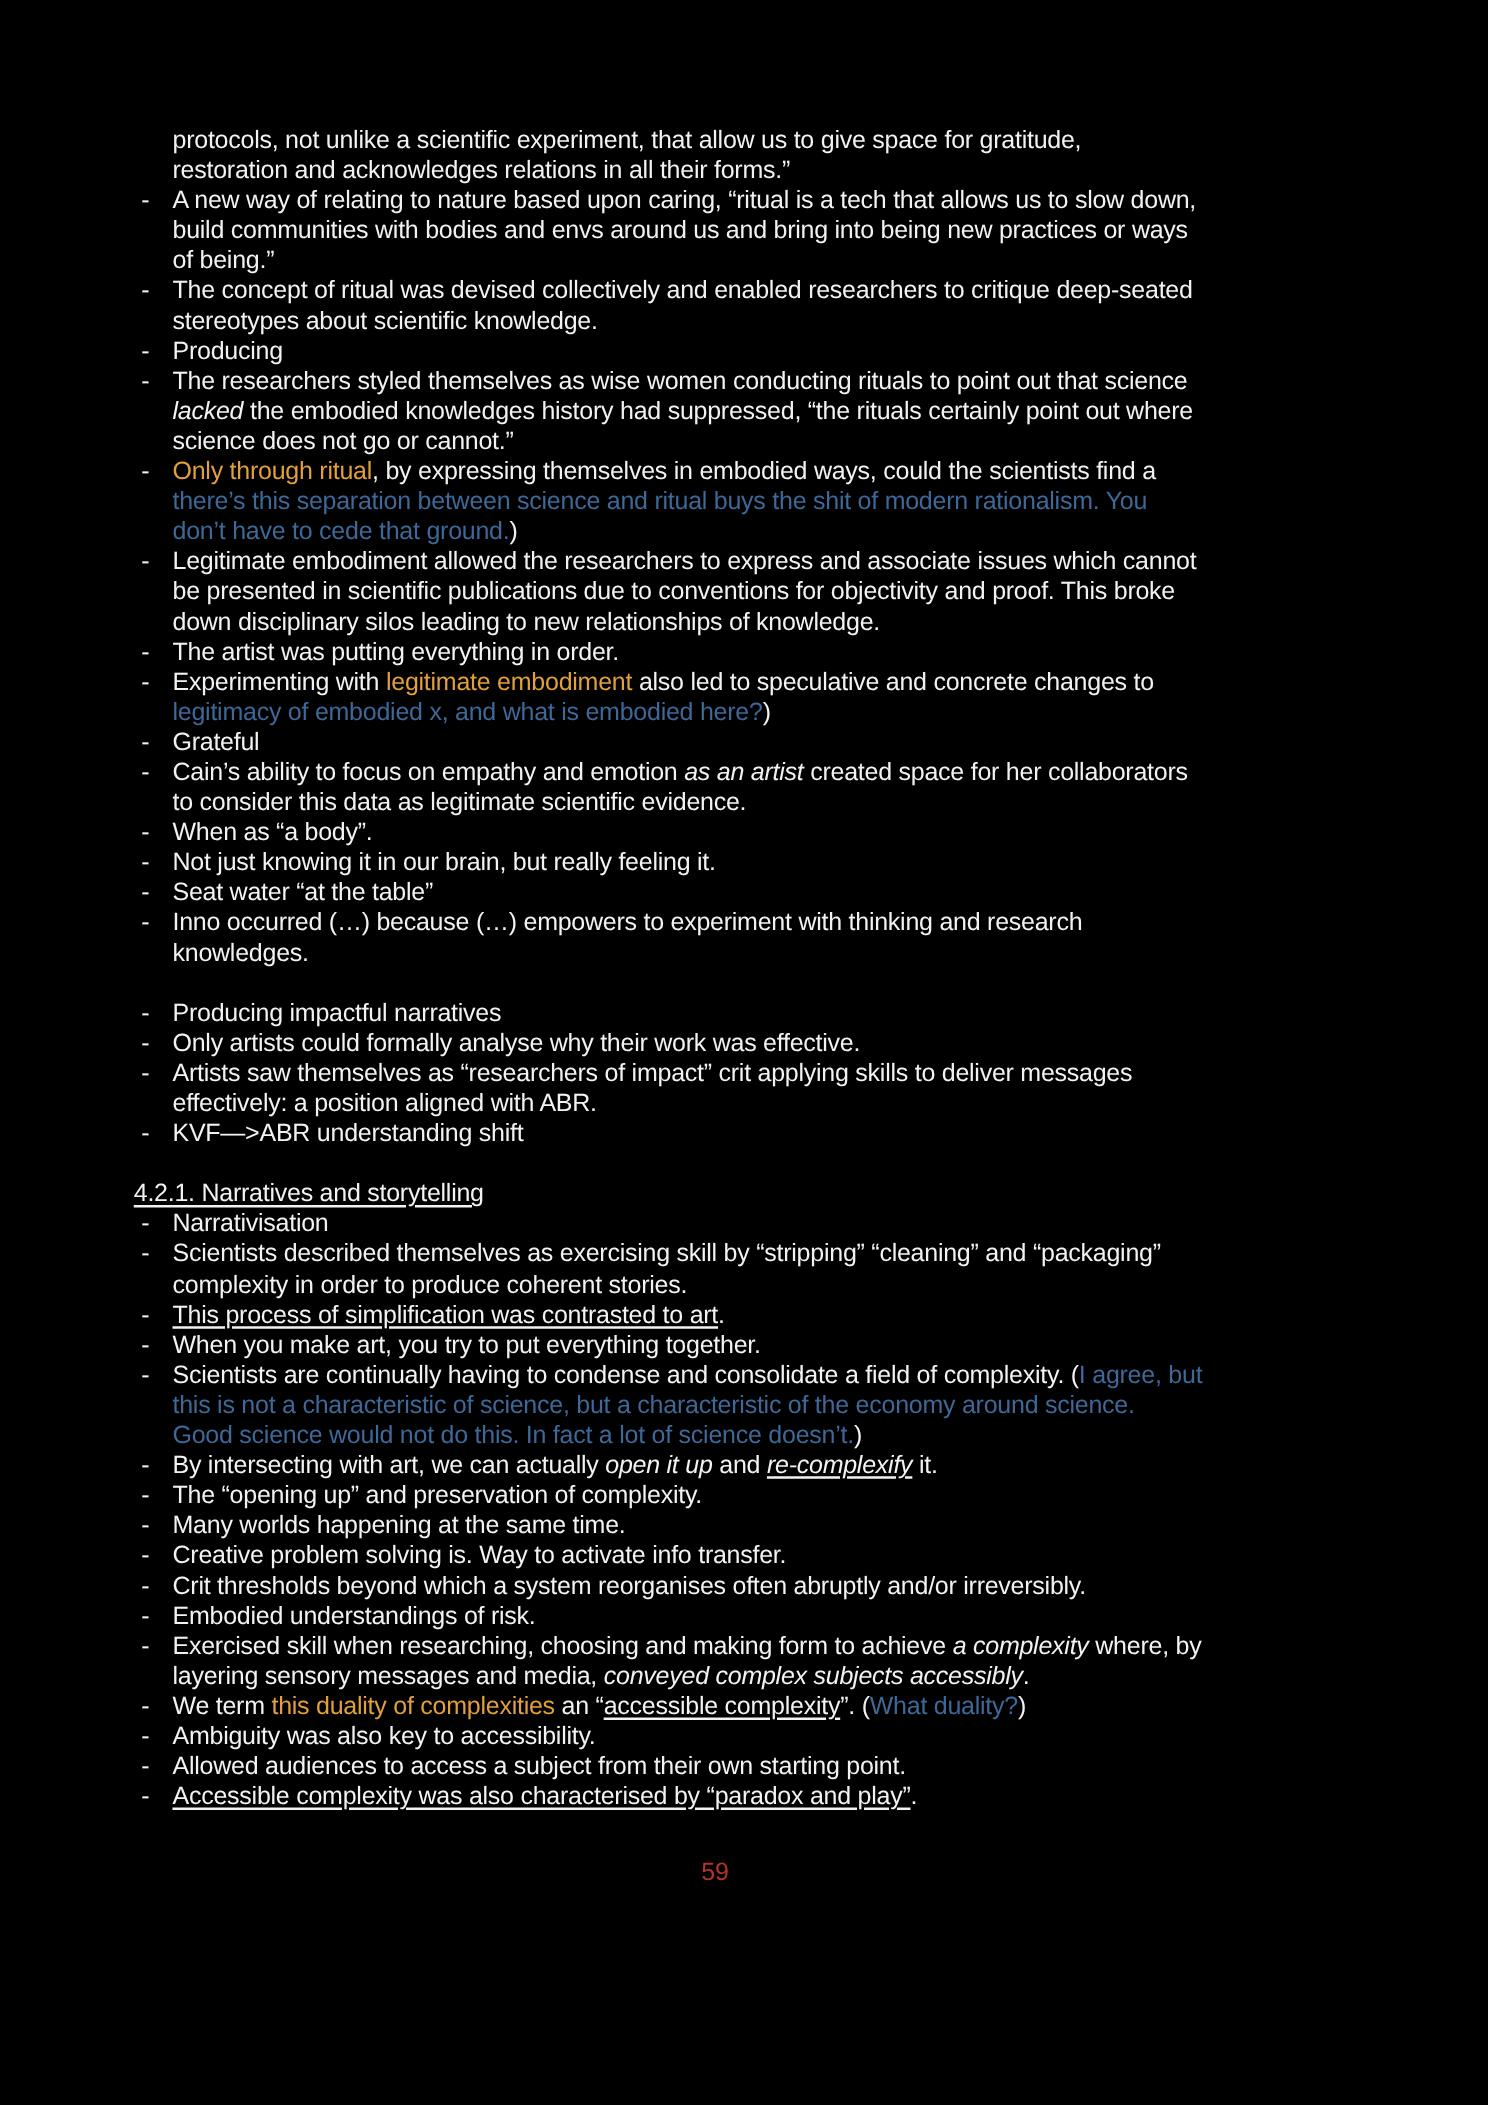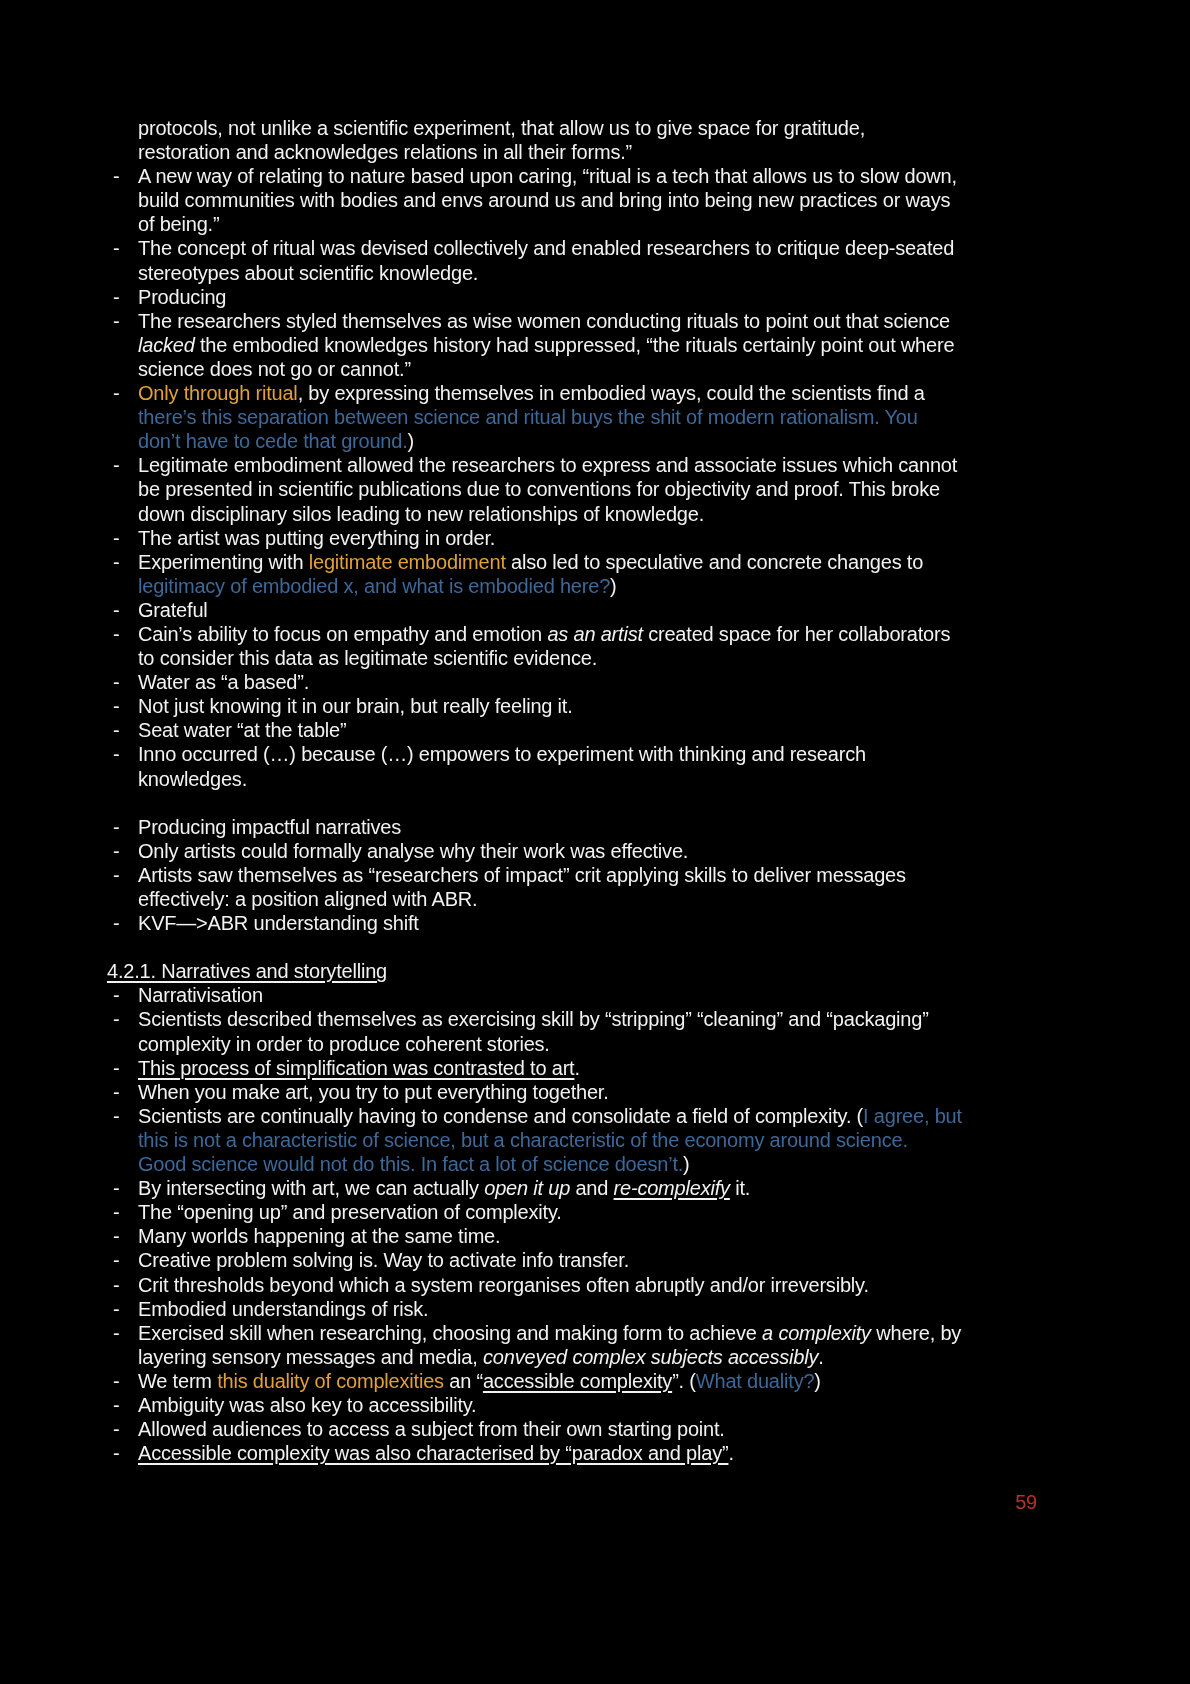--- a/index.html
+++ b/index.html
@@ -10,21 +10,21 @@
   body {
     width: 1190px;
     height: 1684px;
     overflow: hidden;
     font-family: "Liberation Sans", "DejaVu Sans", sans-serif;
     -webkit-font-smoothing: antialiased;
   }
   .doc {
     position: absolute;
     left: 107px;
-    top: 116px;
+    top: 100px;
     width: 930px;
     font-size: 20px;
     letter-spacing: -0.2px;
     color: var(--text, #f2f2f2);
   }
   .line {
     min-height: 24.1px;
     line-height: 24.1px;
     white-space: pre;
   }
@@ -40,24 +40,24 @@
   .seg.b  { color: var(--blue, #3d6898); }
   .seg.i  { color: var(--text, #f2f2f2); font-style: italic; }
   .seg.u  { color: var(--text, #f2f2f2); text-decoration: underline; text-underline-offset: 3px; text-decoration-thickness: 1.5px; }
   .seg.iu { color: var(--text, #f2f2f2); font-style: italic; text-decoration: underline; text-underline-offset: 3px; text-decoration-thickness: 1.5px; }
   .line.heading .seg {
     text-decoration: underline;
     text-underline-offset: 3px;
     text-decoration-thickness: 1.5px;
   }
   .footer {
-    margin-top: 25px;
+    margin-top: 37px;
     height: 24.1px;
     line-height: 24.1px;
-    text-align: right;
+    text-align: center;
     font-size: 20px;
     color: var(--red, #b23527);
   }
 </style>
 </head>
 <body style="background: rgb(0, 0, 0);">
 
 <div class="doc" id="doc">
 
   <div class="line cont"><span class="dash"></span><span class="seg w">protocols, not unlike a scientific experiment, that allow us to give space for gratitude,</span></div>
@@ -76,21 +76,21 @@
     <div class="line cont"><span class="dash"></span><span class="seg b">don’t have to cede that ground.</span><span class="seg w">)</span></div>
     <div class="line bullet"><span class="dash">-</span><span class="seg w">Legitimate embodiment allowed the researchers to express and associate issues which cannot</span></div>
     <div class="line cont"><span class="dash"></span><span class="seg w">be presented in scientific publications due to conventions for objectivity and proof. This broke</span></div>
     <div class="line cont"><span class="dash"></span><span class="seg w">down disciplinary silos leading to new relationships of knowledge.</span></div>
     <div class="line bullet"><span class="dash">-</span><span class="seg w">The artist was putting everything in order.</span></div>
     <div class="line bullet"><span class="dash">-</span><span class="seg w">Experimenting with </span><span class="seg o">legitimate embodiment</span><span class="seg w"> also led to speculative and concrete changes to</span></div>
     <div class="line cont"><span class="dash"></span><span class="seg b">legitimacy of embodied x, and what is embodied here?</span><span class="seg w">)</span></div>
     <div class="line bullet"><span class="dash">-</span><span class="seg w">Grateful</span></div>
     <div class="line bullet"><span class="dash">-</span><span class="seg w">Cain’s ability to focus on empathy and emotion </span><span class="seg i">as an artist</span><span class="seg w"> created space for her collaborators</span></div>
     <div class="line cont"><span class="dash"></span><span class="seg w">to consider this data as legitimate scientific evidence.</span></div>
-    <div class="line bullet"><span class="dash">-</span><span class="seg w">Water as “a based”.</span></div>
+    <div class="line bullet"><span class="dash">-</span><span class="seg w">When as “a body”.</span></div>
     <div class="line bullet"><span class="dash">-</span><span class="seg w">Not just knowing it in our brain, but really feeling it.</span></div>
     <div class="line bullet"><span class="dash">-</span><span class="seg w">Seat water “at the table”</span></div>
     <div class="line bullet"><span class="dash">-</span><span class="seg w">Inno occurred (…) because (…) empowers to experiment with thinking and research</span></div>
     <div class="line cont"><span class="dash"></span><span class="seg w">knowledges.</span></div>
     <div class="line blank"></div>
     <div class="line bullet"><span class="dash">-</span><span class="seg w">Producing impactful narratives</span></div>
     <div class="line bullet"><span class="dash">-</span><span class="seg w">Only artists could formally analyse why their work was effective.</span></div>
     <div class="line bullet"><span class="dash">-</span><span class="seg w">Artists saw themselves as “researchers of impact” crit applying skills to deliver messages</span></div>
     <div class="line cont"><span class="dash"></span><span class="seg w">effectively: a position aligned with ABR.</span></div>
     <div class="line bullet"><span class="dash">-</span><span class="seg w">KVF—&gt;ABR understanding shift</span></div>

